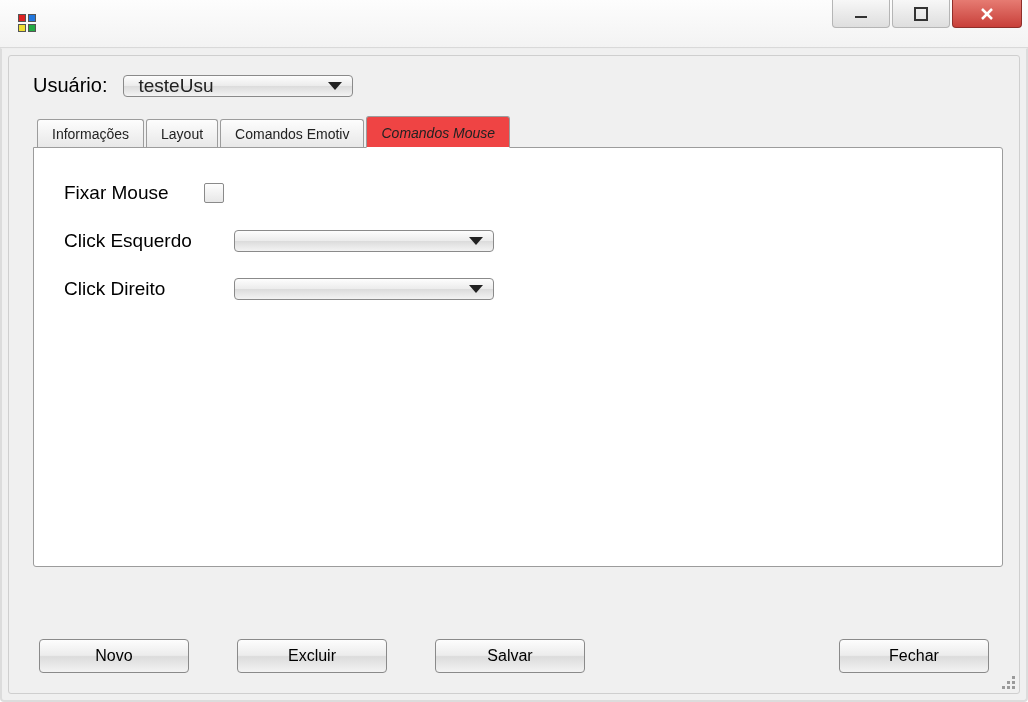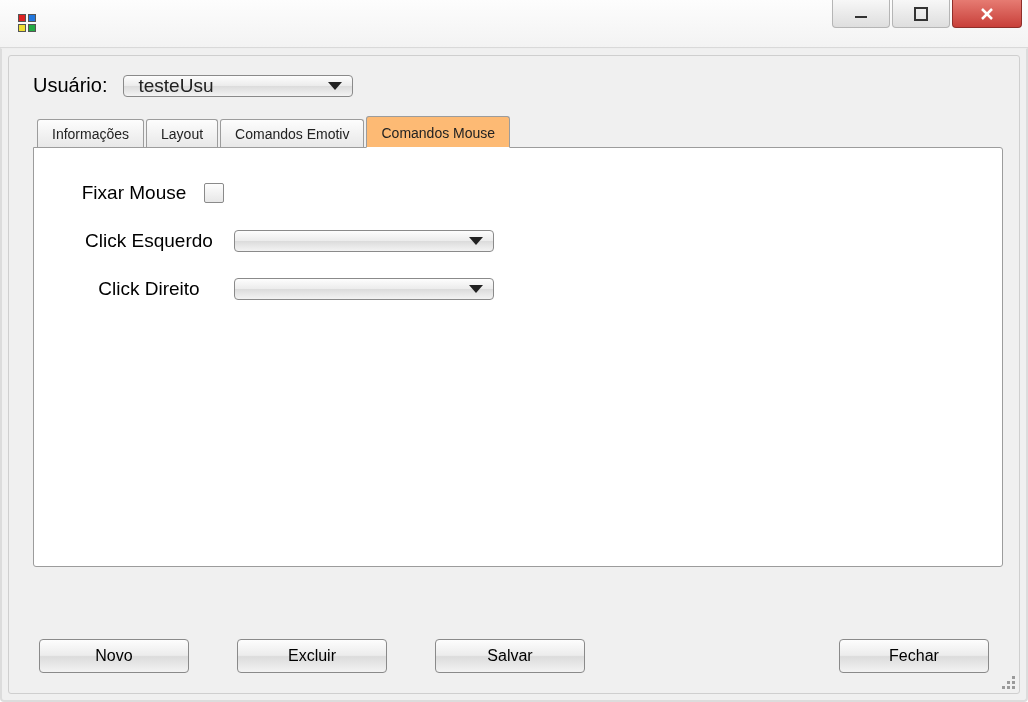--- a/index.html
+++ b/index.html
@@ -64,21 +64,20 @@
     border-top: 1px solid #eee;
     background: #f0f0f0;
     border-radius: 0 0 4px 4px;
   }
   .client-inner {
     position:absolute; inset:6px;
     border:1px solid #cfcfcf;
     border-radius:3px;
     background:#f0f0f0;
     padding: 18px 16px 18px 24px;
-    text-align: center;
   }
 
   
   .row-user {
     display:flex; align-items:center; gap:16px;
     margin-bottom: 18px;
   }
   .row-user label { font-size:20px; }
 
   .combo {
@@ -112,25 +111,26 @@
     border:1px solid #9c9c9c;
     border-bottom:none;
     border-radius:3px 3px 0 0;
     background: linear-gradient(to bottom,#fdfdfd,#e7e7e7);
     margin-right:2px;
     position:relative;
     top:1px;
     color:#222;
   }
   .tab.active {
-    background:#fdba74;
+    background:#ef4444;
     border-bottom:1px solid #fff;
     z-index:2;
     top:1px;
     padding-top:8px;
+    font-style:italic;
   }
   .tabpage {
     border:1px solid #9c9c9c;
     background:#fff;
     height: 420px;
     position:relative;
     padding: 34px 30px;
     border-radius: 0 3px 3px 3px;
   }
 

